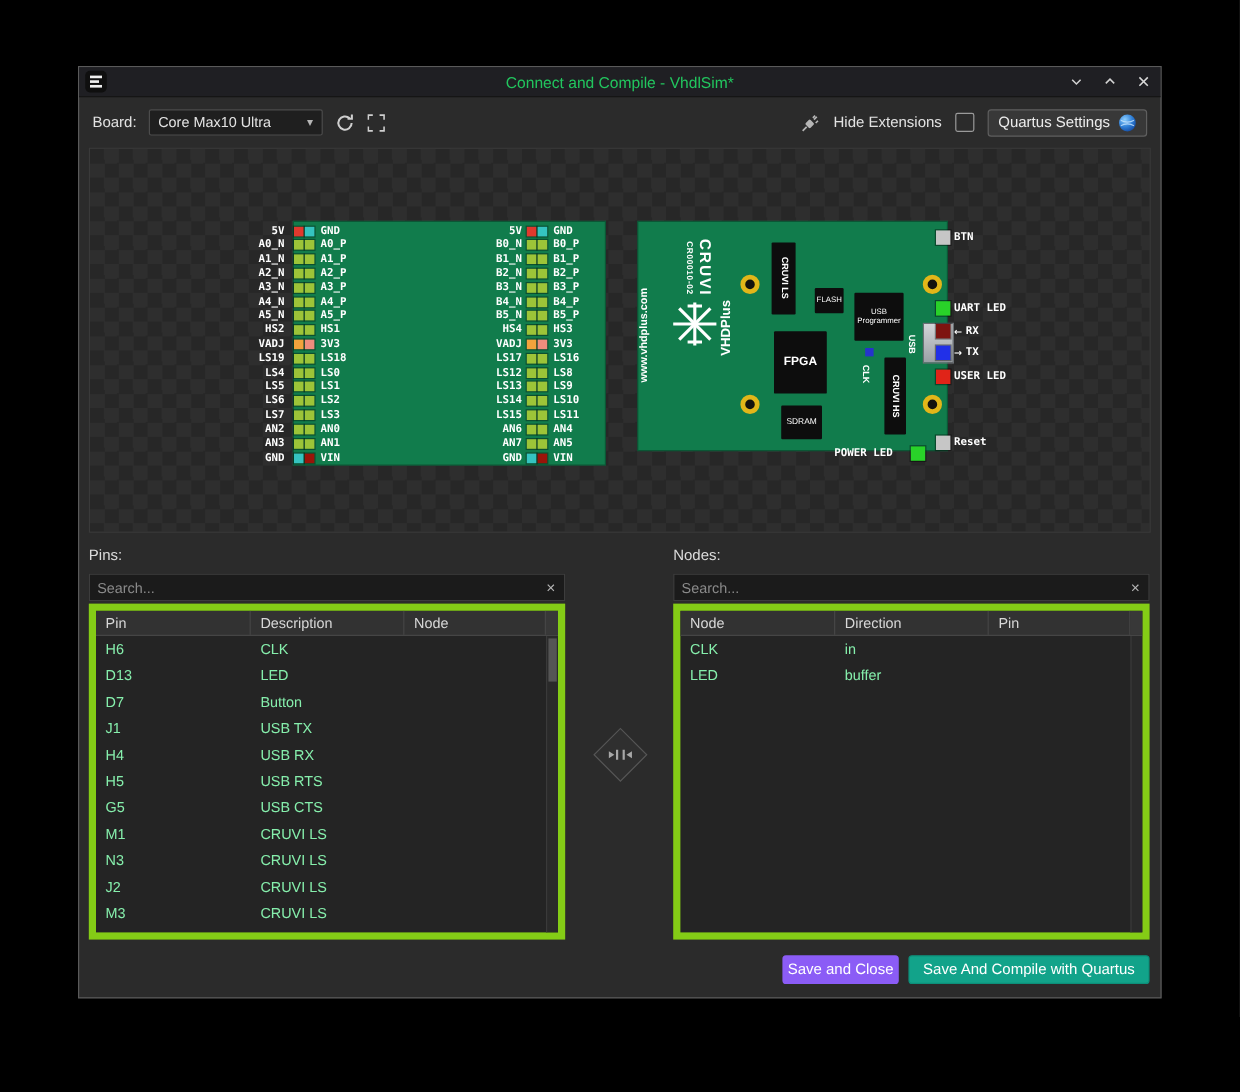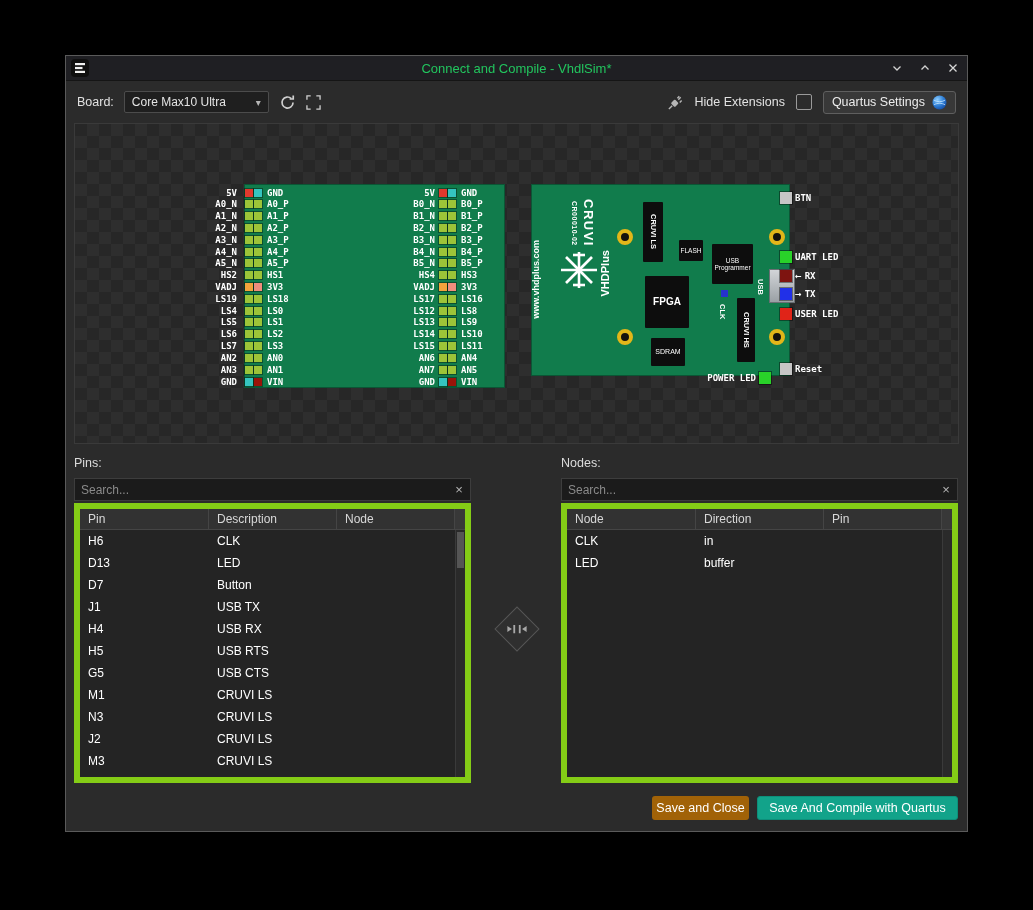--- a/index.html
+++ b/index.html
@@ -41,42 +41,42 @@
   .silk{color:#fff;font-weight:bold}
   .chip{position:absolute;background:#0d0d0d;color:#fff;display:flex;align-items:center;justify-content:center;text-align:center;border-radius:1px;line-height:1.15}
   .hole{position:absolute;width:16px;height:16px;border-radius:50%;background:#14120e;border:4px solid #e2b619}
   .clk-sq{position:absolute;width:7px;height:7px;background:#2633cc}
   .usb-shell{position:absolute;left:238px;top:85px;width:26px;height:34px;background:linear-gradient(#d2d5d8,#9aa0a5);border:1px solid #6a6f74}
   .indicators{position:absolute;inset:0}
   .indicator{position:absolute;left:705px;display:flex;align-items:center;gap:3px}
   .ind-sq{width:12px;height:12px;flex:none;box-shadow:0 0 0 1px rgba(0,0,0,.4)}
   .ind-arrow{font:bold 8px "DejaVu Sans",sans-serif;color:#fff}
   .ind-label{font:bold 9px "DejaVu Sans Mono",monospace;color:#fff;white-space:nowrap}
-  .power-led{position:absolute;left:556px;top:248px;width:140px;display:flex;align-items:center;justify-content:flex-end;gap:3px}
+  .power-led{position:absolute;left:556px;top:248px;width:140px;display:flex;align-items:center;justify-content:flex-end;gap:15px}
   
   .panel-label{position:absolute;font-size:12.5px;color:#dcdcdc}
   .searchbox{position:absolute;height:23px;background:#1b1b1b;border:1px solid #3d3d3d;display:flex;align-items:center}
   .searchbox input{flex:1;min-width:0;background:transparent;border:none;outline:none;color:#ddd;font-size:12px;padding:0 6px;font-family:inherit}
   .searchbox input::placeholder{color:#8a8a8a}
   .clear-x{width:22px;text-align:center;color:#b5b5b5;font-size:13px;cursor:pointer}
   .table{position:absolute;background:#242424;border:6px solid #84cc16;overflow:hidden}
   .thead{display:grid;grid-template-columns:129px 128px 1fr 10px;height:21px;background:#323232;border-bottom:1px solid #454545}
   .hcell{display:flex;align-items:center;padding-left:8px;font-size:12px;color:#d8d8d8;border-right:1px solid #454545;overflow:hidden}
   .hcell.corner{padding:0;background:#383838;border-right:none}
   .tbody{position:relative}
   .trow{display:grid;grid-template-columns:129px 128px 1fr;height:22px}
-  .tcell{display:flex;align-items:center;padding-left:8px;font-size:12px;color:#ffffff;white-space:nowrap;overflow:hidden}
+  .tcell{display:flex;align-items:center;padding-left:8px;font-size:12px;color:#86efac;white-space:nowrap;overflow:hidden}
   .scroll-track{position:absolute;top:21px;right:0;bottom:0;width:10px;background:#2a2a2a;border-left:1px solid #3a3a3a}
   .scroll-thumb{position:absolute;left:1px;right:1px;top:2px;height:36px;background:#555}
   
   .diamond{position:absolute;left:431px;top:553px;width:40px;height:40px;cursor:pointer}
   .diamond-bg{position:absolute;inset:4px;transform:rotate(45deg);background:#2f2f2f;border:1px solid #565656}
   .diamond-icon{position:absolute;inset:0;display:flex;align-items:center;justify-content:center}
   .btn{position:absolute;top:740px;height:24px;border-radius:3px;display:flex;align-items:center;justify-content:center;font-size:12.5px;color:#fff;cursor:pointer;white-space:nowrap}
-  .btn-gray{left:586px;width:97px;background:#a16207}
+  .btn-gray{left:586px;width:97px;background:#8b5cf6}
   .btn-teal{left:691px;width:201px;background:#12a38a;border:1px solid #0d8f7a}
 </style>
 </head>
 <body>
 
 <div id="window">
 
   <div class="titlebar">
     <div class="tb-icon">
       <svg width="12" height="12" viewBox="0 0 12 12">

